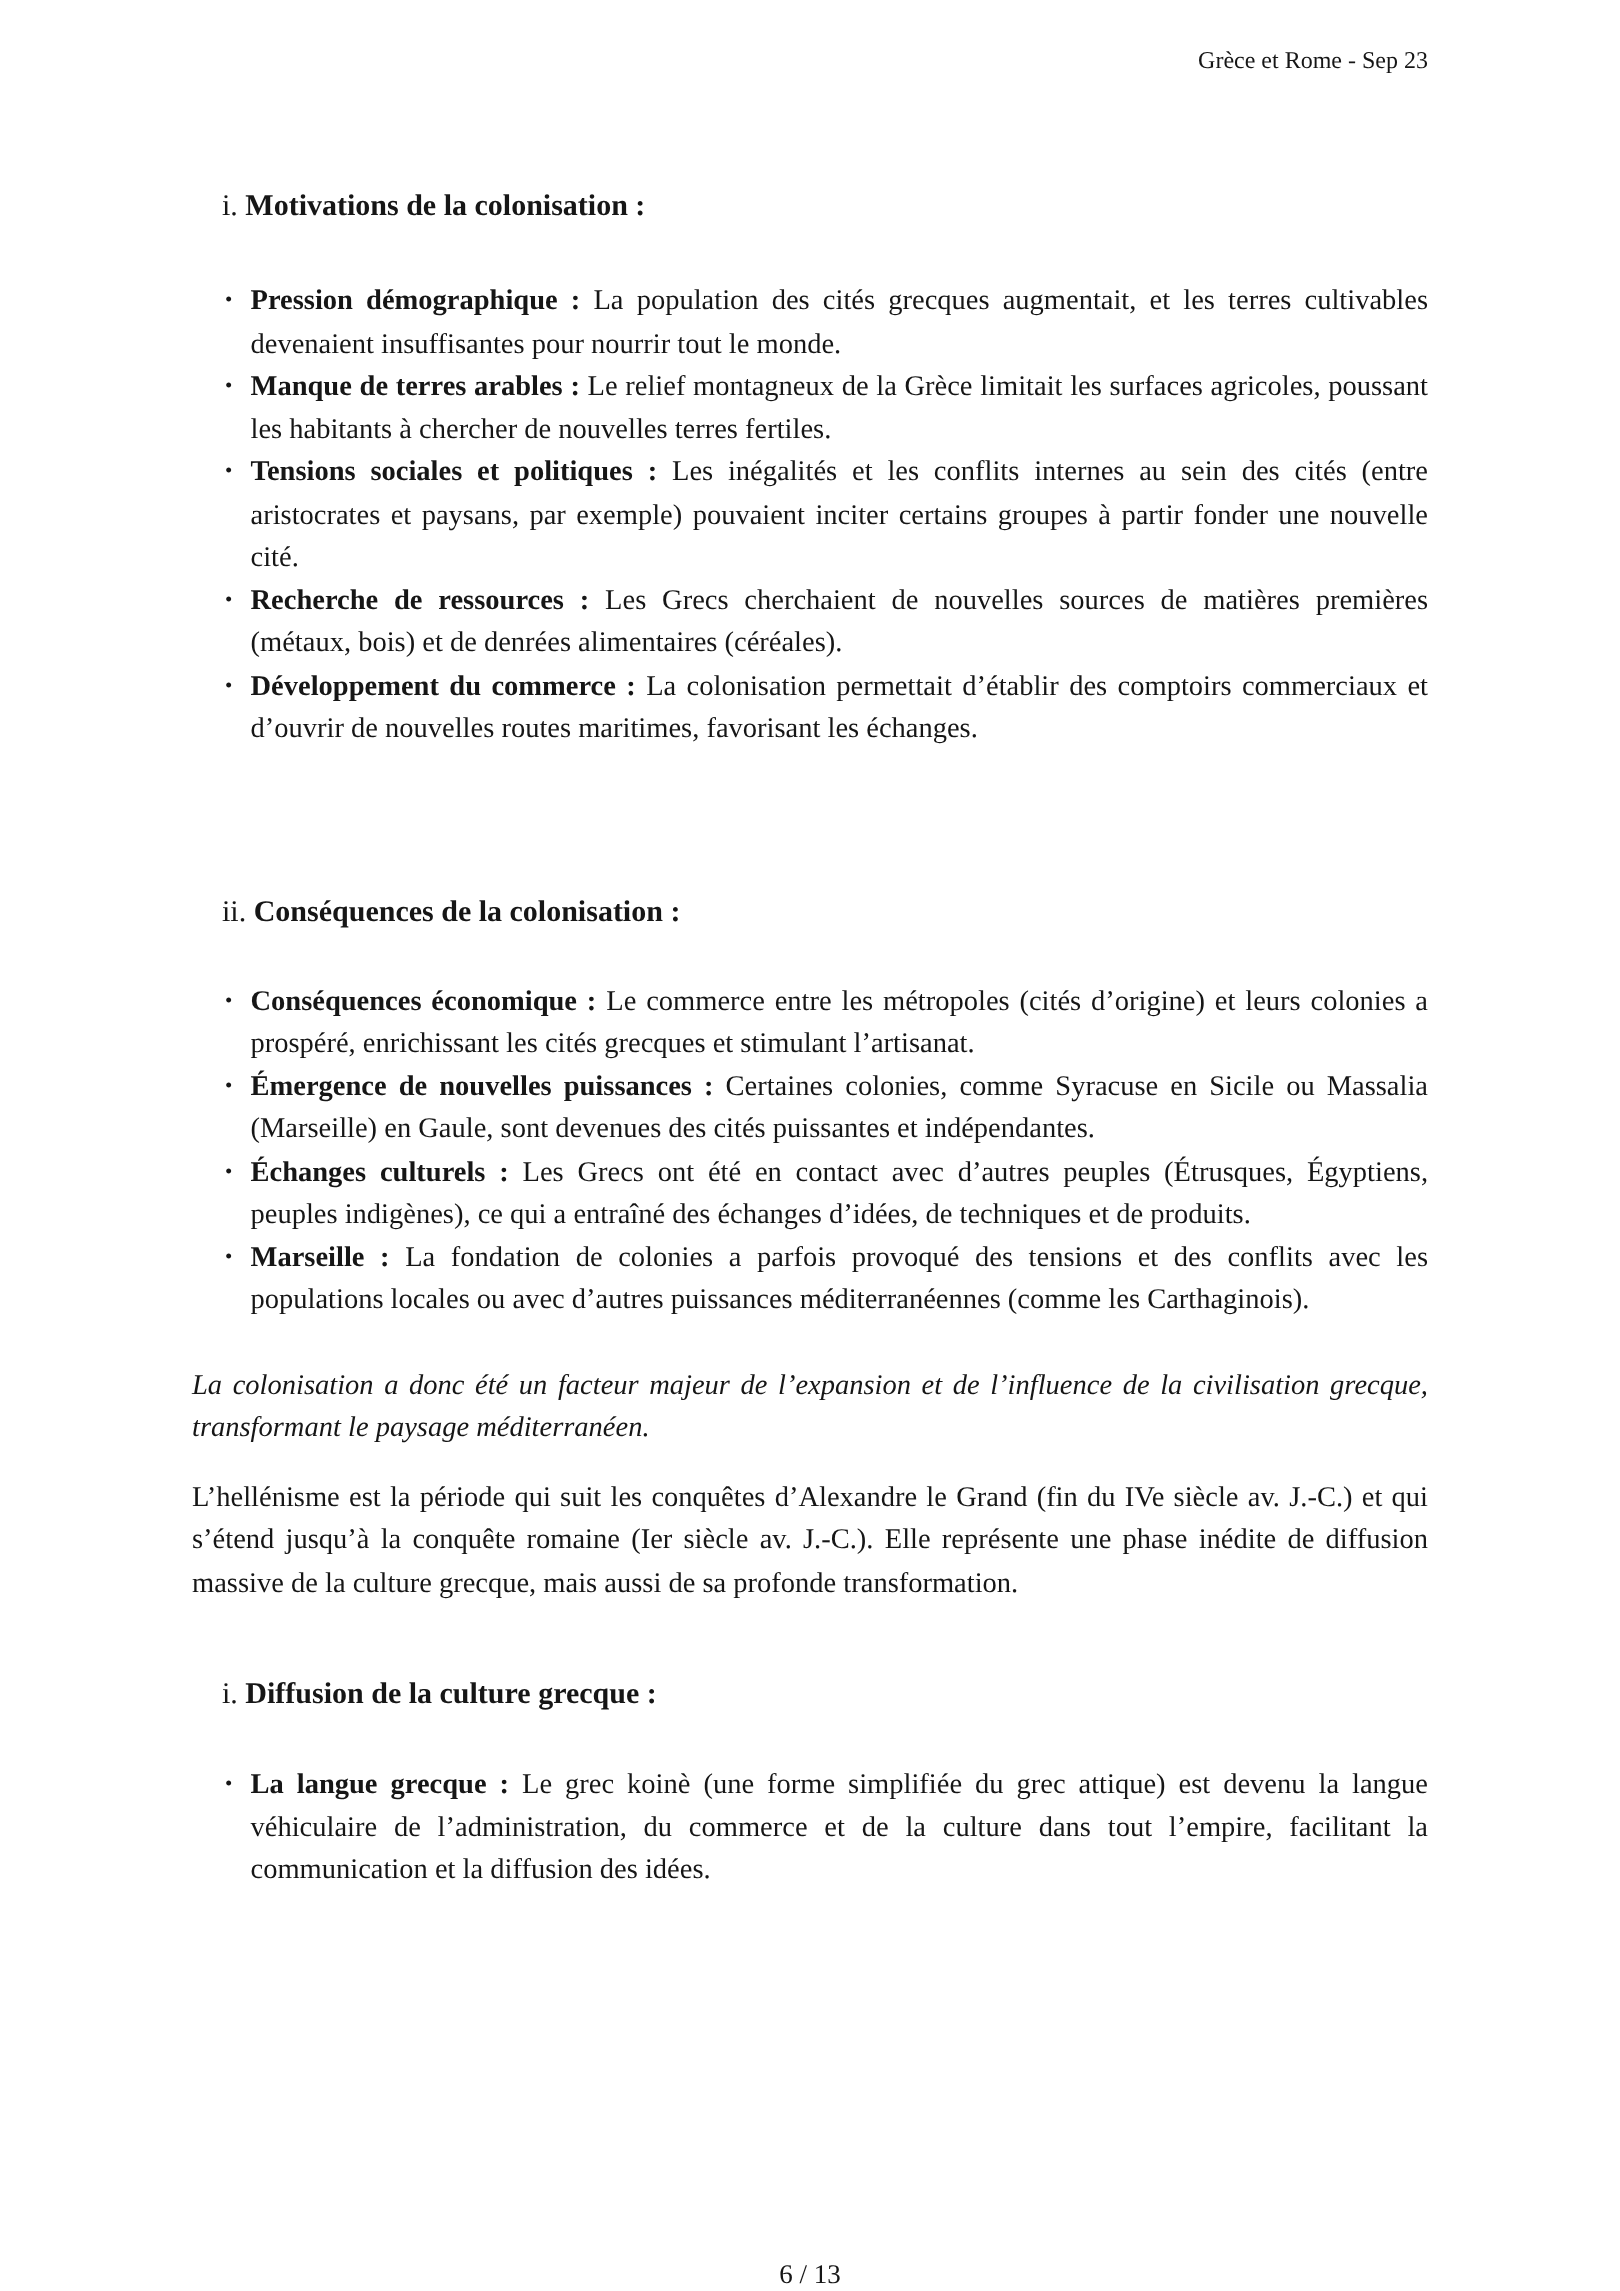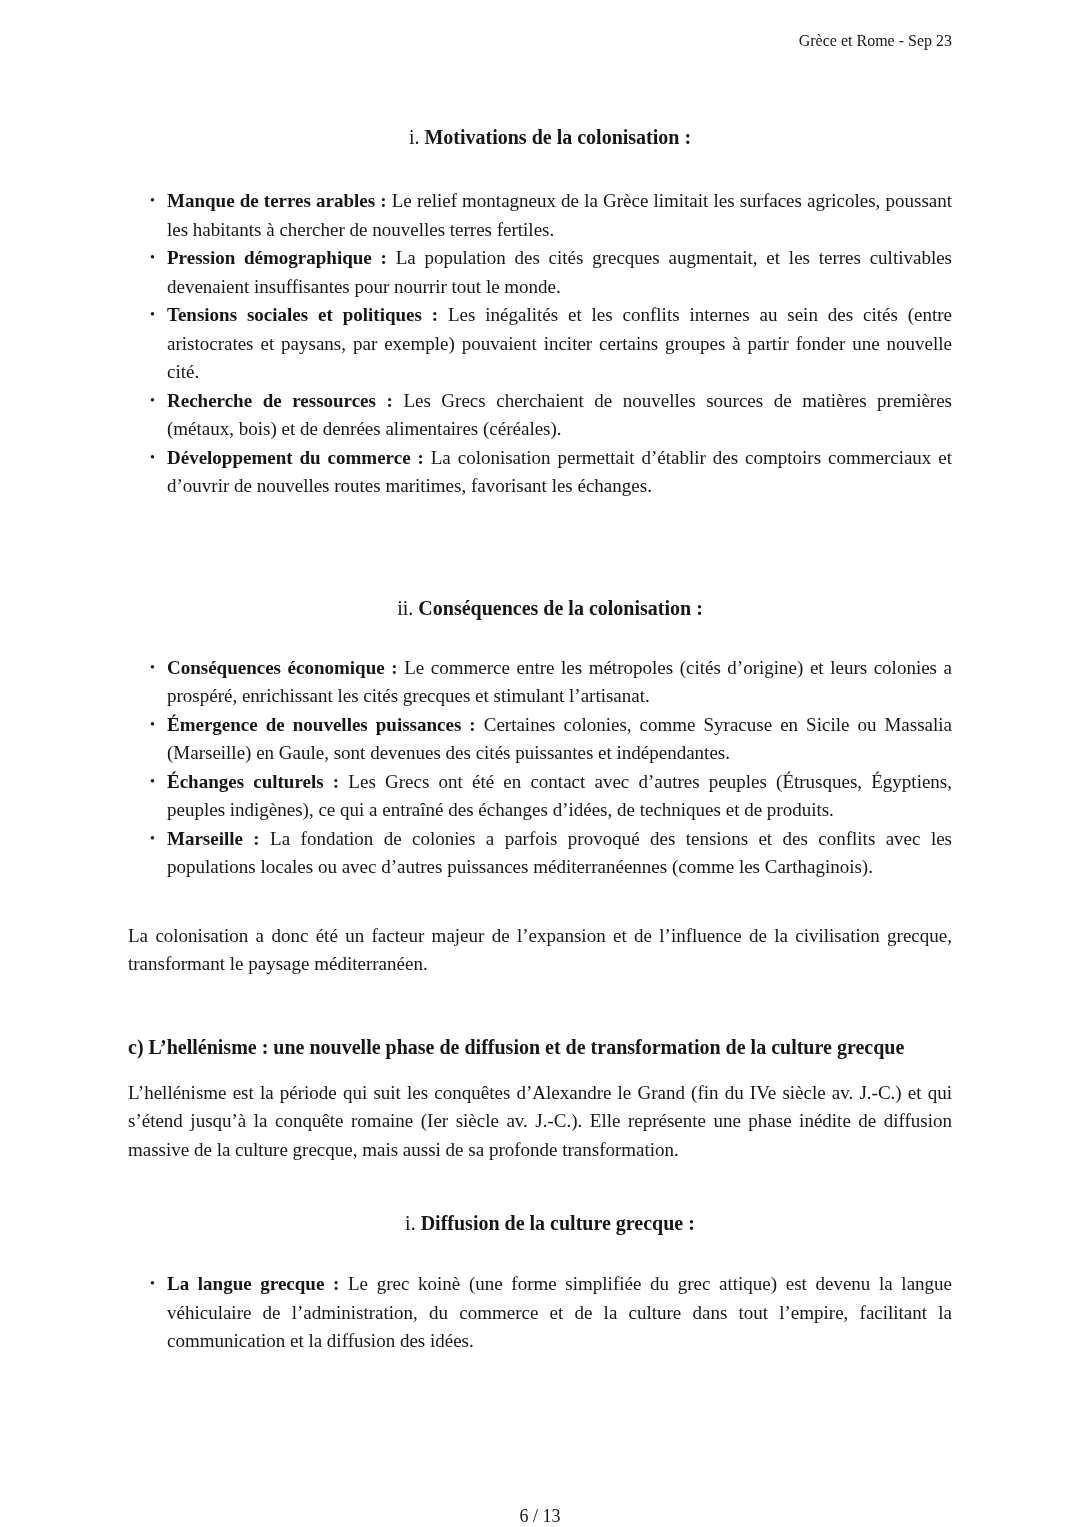--- a/index.html
+++ b/index.html
@@ -18,21 +18,20 @@
     padding-top: 30px;
     text-align: right;
     font-size: 16px;
     line-height: 22px;
   }
   .sub-heading {
     font-size: 20px;
     line-height: 26px;
     font-weight: normal;
     margin-left: 20px;
-    text-align: center;
   }
   .sub-heading .heading-title { font-weight: bold; }
   .h-motivations { margin-top: 72px; }
   .h-consequences { margin-top: 94px; }
   .h-diffusion { margin-top: 46px; }
   ul.bullet-list { list-style: none; }
   .list-motivations { margin-top: 37px; }
   .list-consequences { margin-top: 33px; }
   .list-diffusion { margin-top: 34px; }
   li.bullet-item {
@@ -49,21 +48,21 @@
     top: 0;
     font-size: 14px;
     line-height: 28.5px;
   }
   .item-lead { font-weight: bold; }
   .body-paragraph {
     font-size: 19px;
     line-height: 28.5px;
     text-align: justify;
   }
-  .closing-paragraph { margin-top: 40px; }
+  .closing-paragraph { margin-top: 28px; font-style: italic; }
   .c-heading {
     margin-top: 54px;
     font-size: 20px;
     line-height: 28px;
     font-weight: bold;
   }
   .intro-paragraph { margin-top: 18px; }
   .page-footer {
     position: absolute;
     left: 0;
@@ -82,42 +81,41 @@
     <div class="page-header">
       <span>Grèce et Rome - Sep 23</span>
     </div>
 
     <h3 class="sub-heading h-motivations">
       <span class="heading-prefix">i.</span>
       <span class="heading-title">Motivations de la colonisation :</span>
     </h3>
 
     <ul class="bullet-list list-motivations">
+      <li class="bullet-item"><span class="item-lead">Pression démographique :</span> <span class="item-text">La population des cités grecques augmentait, et les terres cultivables devenaient insuffisantes pour nourrir tout le monde.</span></li>
       <li class="bullet-item"><span class="item-lead">Manque de terres arables :</span> <span class="item-text">Le relief montagneux de la Grèce limitait les surfaces agricoles, poussant les habitants à chercher de nouvelles terres fertiles.</span></li>
-      <li class="bullet-item"><span class="item-lead">Pression démographique :</span> <span class="item-text">La population des cités grecques augmentait, et les terres cultivables devenaient insuffisantes pour nourrir tout le monde.</span></li>
       <li class="bullet-item"><span class="item-lead">Tensions sociales et politiques :</span> <span class="item-text">Les inégalités et les conflits internes au sein des cités (entre aristocrates et paysans, par exemple) pouvaient inciter certains groupes à partir fonder une nouvelle cité.</span></li>
       <li class="bullet-item"><span class="item-lead">Recherche de ressources :</span> <span class="item-text">Les Grecs cherchaient de nouvelles sources de matières premières (métaux, bois) et de denrées alimentaires (céréales).</span></li>
       <li class="bullet-item"><span class="item-lead">Développement du commerce :</span> <span class="item-text">La colonisation permettait d’établir des comptoirs commerciaux et d’ouvrir de nouvelles routes maritimes, favorisant les échanges.</span></li>
     </ul>
 
     <h3 class="sub-heading h-consequences">
       <span class="heading-prefix">ii.</span>
       <span class="heading-title">Conséquences de la colonisation :</span>
     </h3>
 
     <ul class="bullet-list list-consequences">
       <li class="bullet-item"><span class="item-lead">Conséquences économique :</span> <span class="item-text">Le commerce entre les métropoles (cités d’origine) et leurs colonies a prospéré, enrichissant les cités grecques et stimulant l’artisanat.</span></li>
       <li class="bullet-item"><span class="item-lead">Émergence de nouvelles puissances :</span> <span class="item-text">Certaines colonies, comme Syracuse en Sicile ou Massalia (Marseille) en Gaule, sont devenues des cités puissantes et indépendantes.</span></li>
       <li class="bullet-item"><span class="item-lead">Échanges culturels :</span> <span class="item-text">Les Grecs ont été en contact avec d’autres peuples (Étrusques, Égyptiens, peuples indigènes), ce qui a entraîné des échanges d’idées, de techniques et de produits.</span></li>
       <li class="bullet-item"><span class="item-lead">Marseille :</span> <span class="item-text">La fondation de colonies a parfois provoqué des tensions et des conflits avec les populations locales ou avec d’autres puissances méditerranéennes (comme les Carthaginois).</span></li>
     </ul>
 
     <p class="body-paragraph closing-paragraph">La colonisation a donc été un facteur majeur de l’expansion et de l’influence de la civilisation grecque, transformant le paysage méditerranéen.</p>
 
-    <h2 class="c-heading">c) L’hellénisme : une nouvelle phase de diffusion et de transformation de la culture grecque</h2>
 
     <p class="body-paragraph intro-paragraph">L’hellénisme est la période qui suit les conquêtes d’Alexandre le Grand (fin du IVe siècle av. J.-C.) et qui s’étend jusqu’à la conquête romaine (Ier siècle av. J.-C.). Elle représente une phase inédite de diffusion massive de la culture grecque, mais aussi de sa profonde transformation.</p>
 
     <h3 class="sub-heading h-diffusion">
       <span class="heading-prefix">i.</span>
       <span class="heading-title">Diffusion de la culture grecque :</span>
     </h3>
 
     <ul class="bullet-list list-diffusion">
       <li class="bullet-item"><span class="item-lead">La langue grecque :</span> <span class="item-text">Le grec koinè (une forme simplifiée du grec attique) est devenu la langue véhiculaire de l’administration, du commerce et de la culture dans tout l’empire, facilitant la communication et la diffusion des idées.</span></li>

